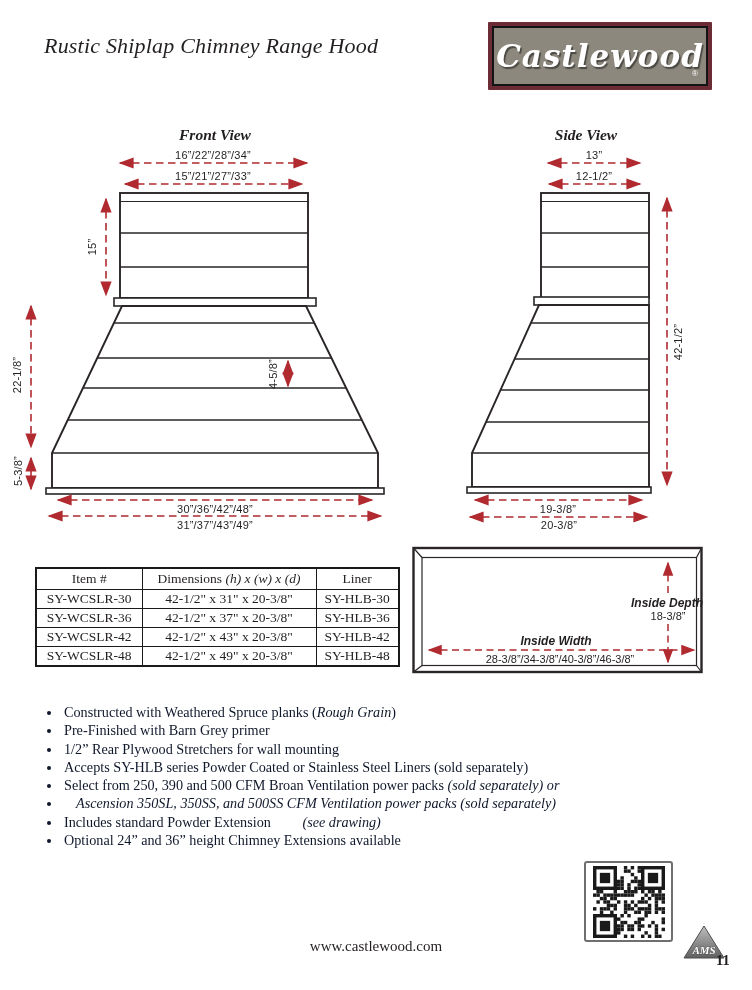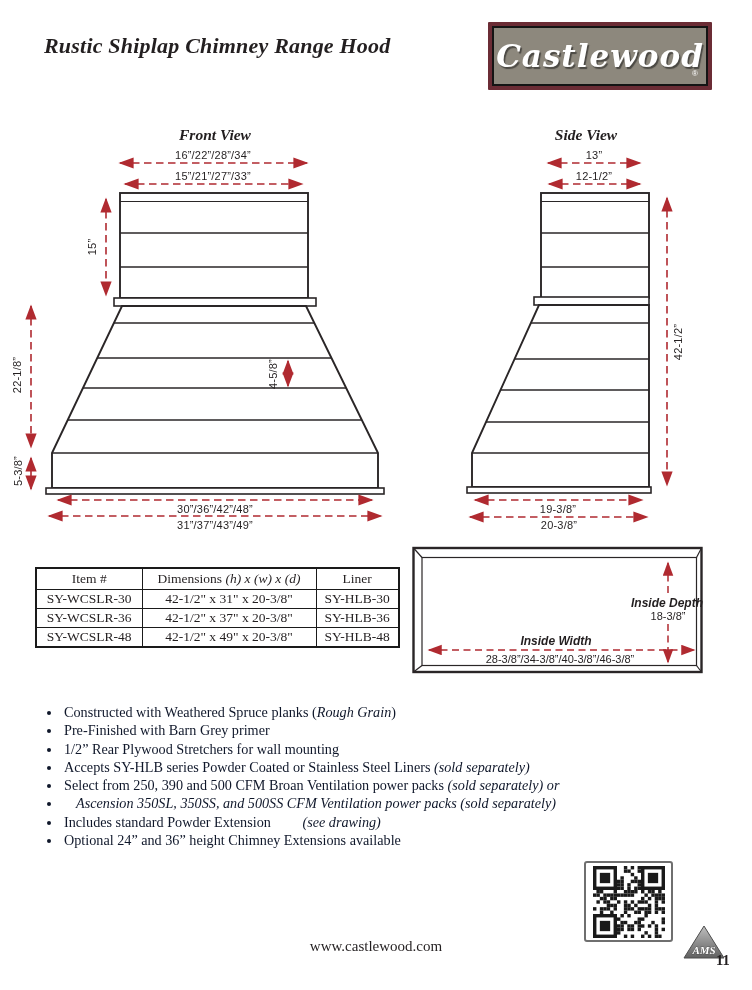--- a/index.html
+++ b/index.html
@@ -6,21 +6,21 @@
   html,body { background:#e8e8e8; }
   .page {
     position:relative; width:752px; height:990px; margin:0 auto;
     background:#ffffff; overflow:hidden;
     font-family:"Liberation Serif", serif; color:#231f20;
   }
   .abs { position:absolute; }
 
   
   .page-title {
-    left:44px; top:33px; font-size:22px; font-weight:bold; font-style:italic;
+    left:44px; top:33px; font-size:22px; font-weight:normal; font-style:italic;
     letter-spacing:0.2px; color:#231f20;
   }
   .brand-logo {
     left:488px; top:22px; width:224px; height:68px;
     background:#6b2c35; padding:4px; border-radius:1px;
   }
   .brand-logo-inner {
     width:100%; height:100%; background:#8d887d; border:2.5px solid #141414;
     display:flex; align-items:center; justify-content:center; position:relative;
   }
@@ -195,32 +195,37 @@
           <td>SY-WCSLR-30</td>
           <td>42-1/2" x 31" x 20-3/8"</td>
           <td>SY-HLB-30</td>
         </tr>
         <tr>
           <td>SY-WCSLR-36</td>
           <td>42-1/2" x 37" x 20-3/8"</td>
           <td>SY-HLB-36</td>
         </tr>
         <tr>
+          <td>SY-WCSLR-42</td>
+          <td>42-1/2" x 43" x 20-3/8"</td>
+          <td>SY-HLB-42</td>
+        </tr>
+        <tr>
           <td>SY-WCSLR-48</td>
           <td>42-1/2" x 49" x 20-3/8"</td>
           <td>SY-HLB-48</td>
         </tr>
       </tbody>
   </table>
 
   <ul class="abs features-list">
       <li><span>Constructed with Weathered Spruce planks (</span><span style="font-style: italic;">Rough Grain</span><span>)</span></li>
       <li><span>Pre-Finished with Barn Grey primer</span></li>
       <li><span>1/2” Rear Plywood Stretchers for wall mounting</span></li>
-      <li><span>Accepts SY-HLB series Powder Coated or Stainless Steel Liners </span><span style="font-style: italic;">(sold separately)</span></li>
+      <li><span>Accepts SY-HLB series Powder Coated or Stainless Steel Liners </span><span style="">(sold separately)</span></li>
       <li><span>Select from 250, 390 and 500 CFM Broan Ventilation power packs </span><span style="font-style: italic;">(sold separately) or</span></li>
       <li><span style="font-style: italic; margin-left: 12px;">Ascension 350SL, 350SS, and 500SS CFM Ventilation power packs (sold separately)</span></li>
       <li><span>Includes standard Powder Extension </span><span style="font-style: italic; margin-left: 28px;">(see drawing)</span></li>
       <li><span>Optional 24” and 36” height Chimney Extensions available</span></li>
     </ul>
 
   <div class="abs website">www.castlewood.com</div>
 
   <div class="abs qr-box">
     <svg width="78" height="72" viewBox="0 0 73.5 73.5">

